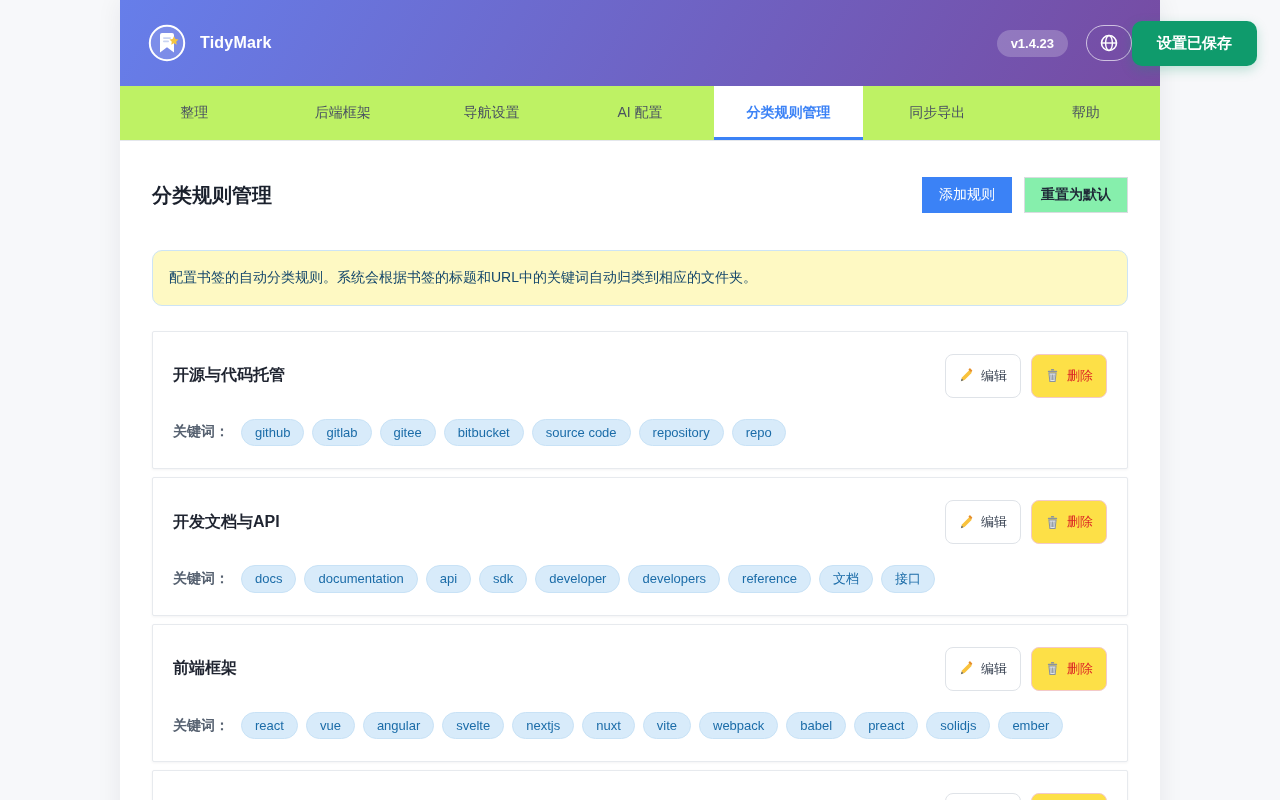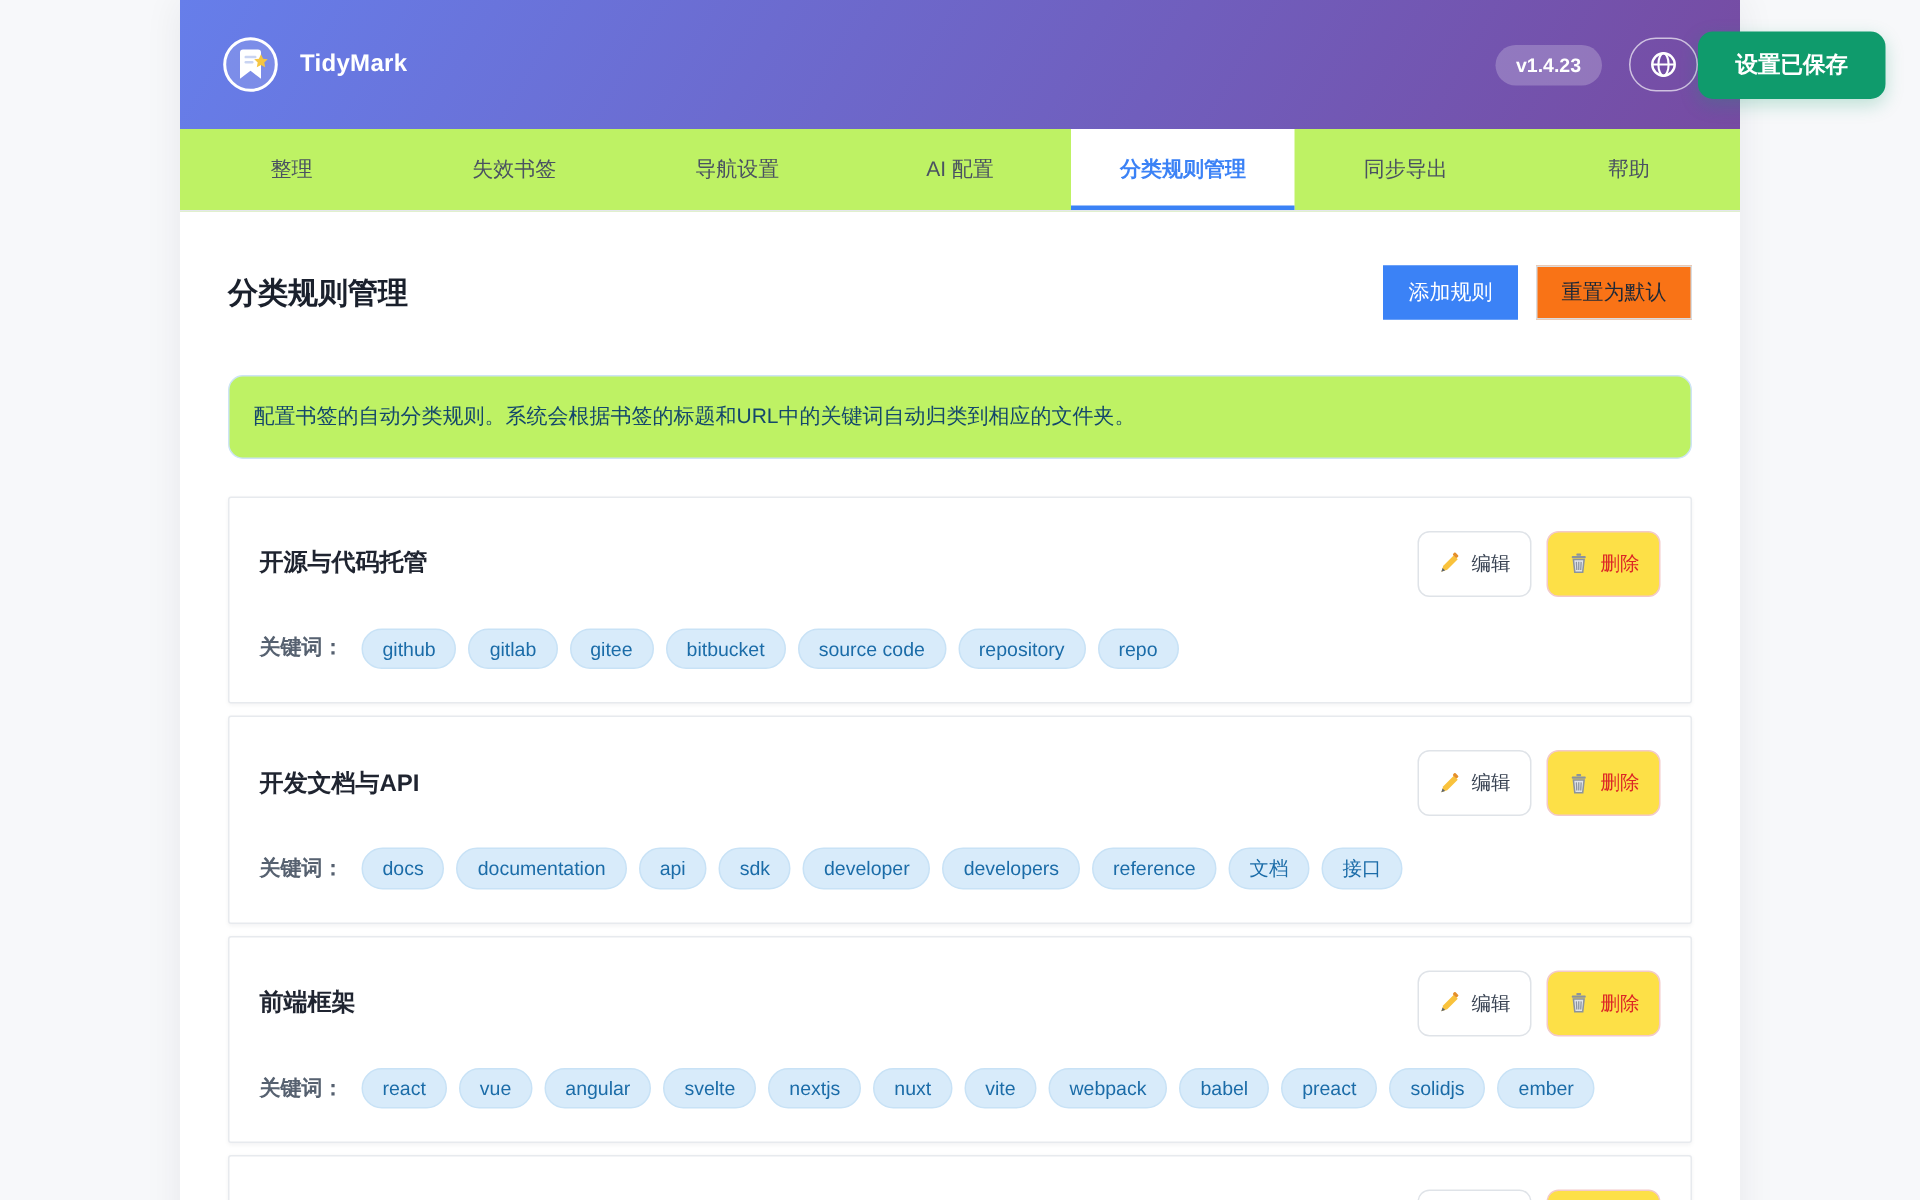--- a/index.html
+++ b/index.html
@@ -72,24 +72,24 @@
   }
   .page-title { font-size: 20px; font-weight: bold; color: #1a202c; }
   .head-actions { display: flex; gap: 12px; }
   .btn {
     font-size: 14px; border-radius: 0; padding: 8px 16px;
     cursor: pointer; border: 1px solid transparent;
     font-family: inherit;
   }
   .btn-primary { background: #3b82f6; color: #fff; border-color: #3b82f6; }
   .btn-secondary {
-    background: #f97316; color: #1f2937; border-color: #d9dce0; font-weight: 400;
+    background: #86efac; color: #1f2937; border-color: #d9dce0; font-weight: 700;
   }
   .info-banner {
-    background: #bef264; border: 1px solid #cde4f5; border-radius: 10px;
+    background: #fef9c3; border: 1px solid #cde4f5; border-radius: 10px;
     padding: 17px 16px; font-size: 14px; color: #14476b;
     margin-bottom: 25px; line-height: 1.4; margin-top: 37px;
   }
   
   .rule-card {
     border: 1px solid #e7eaee; border-radius: 2px;
     padding: 22px 20px; margin-bottom: 8px;
     background: #fff;
     box-shadow: 0 1px 3px rgba(16,24,40,.05);
   }
@@ -146,21 +146,21 @@
           <circle cx="10" cy="10" r="7.5" fill="none" stroke="#ffffff" stroke-width="1.6"></circle>
           <ellipse cx="10" cy="10" rx="3.4" ry="7.5" fill="none" stroke="#ffffff" stroke-width="1.4"></ellipse>
           <line x1="2.5" y1="10" x2="17.5" y2="10" stroke="#ffffff" stroke-width="1.4"></line>
         </svg>
       </span>
     </button>
   </div>
 
   <div class="tabs" id="tabs-bar">
       <div class="tab">整理</div>
-      <div class="tab">失效书签</div>
+      <div class="tab">后端框架</div>
       <div class="tab">导航设置</div>
       <div class="tab">AI 配置</div>
       <div class="tab active">分类规则管理</div>
       <div class="tab">同步导出</div>
       <div class="tab">帮助</div>
     </div>
 
   <div class="content">
     <div class="page-head">
       <div class="page-title">分类规则管理</div>

